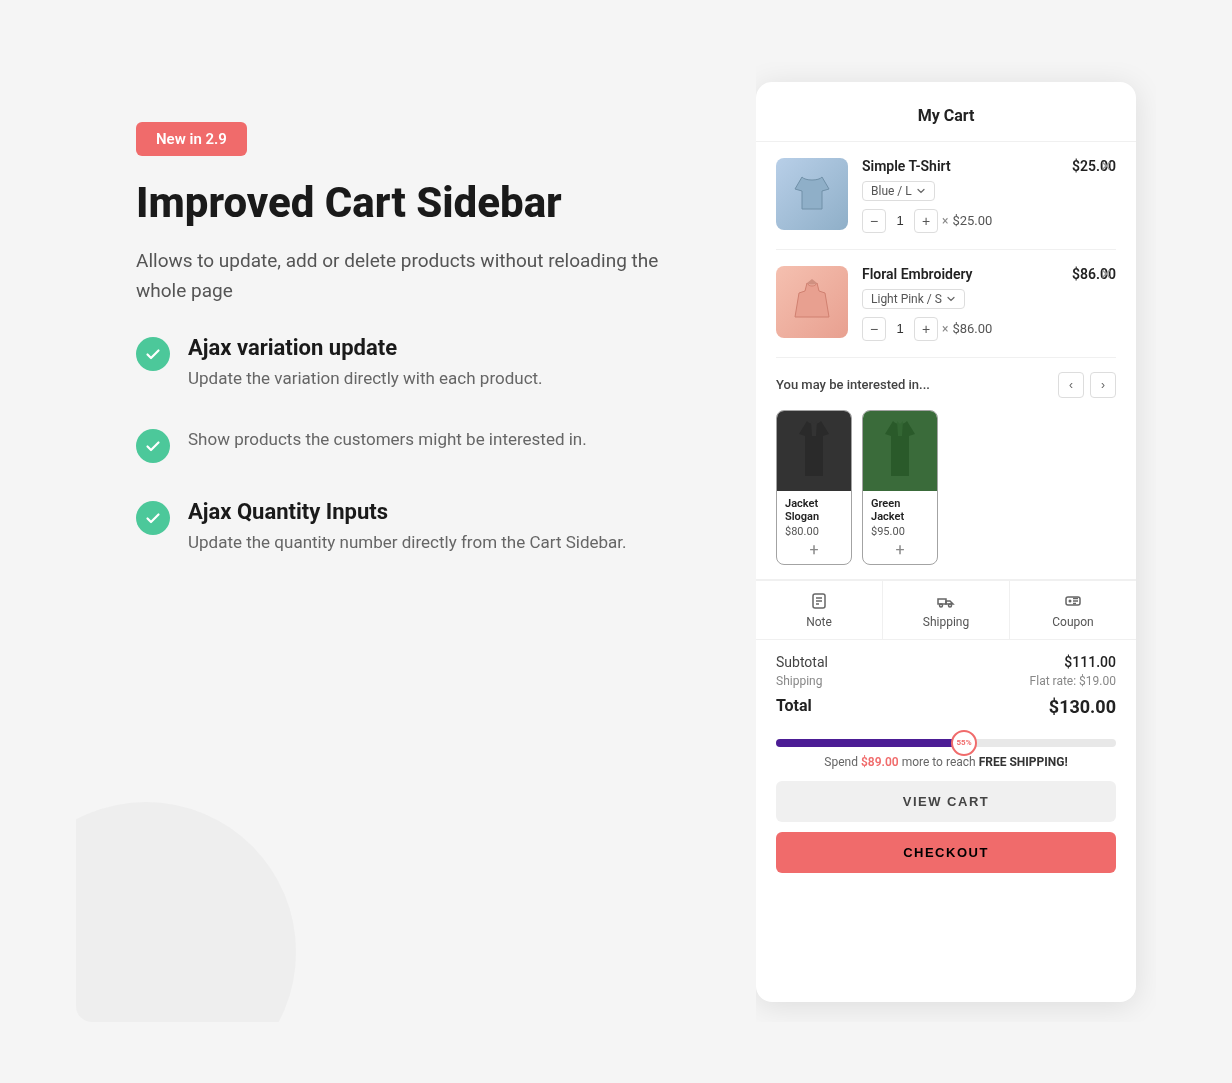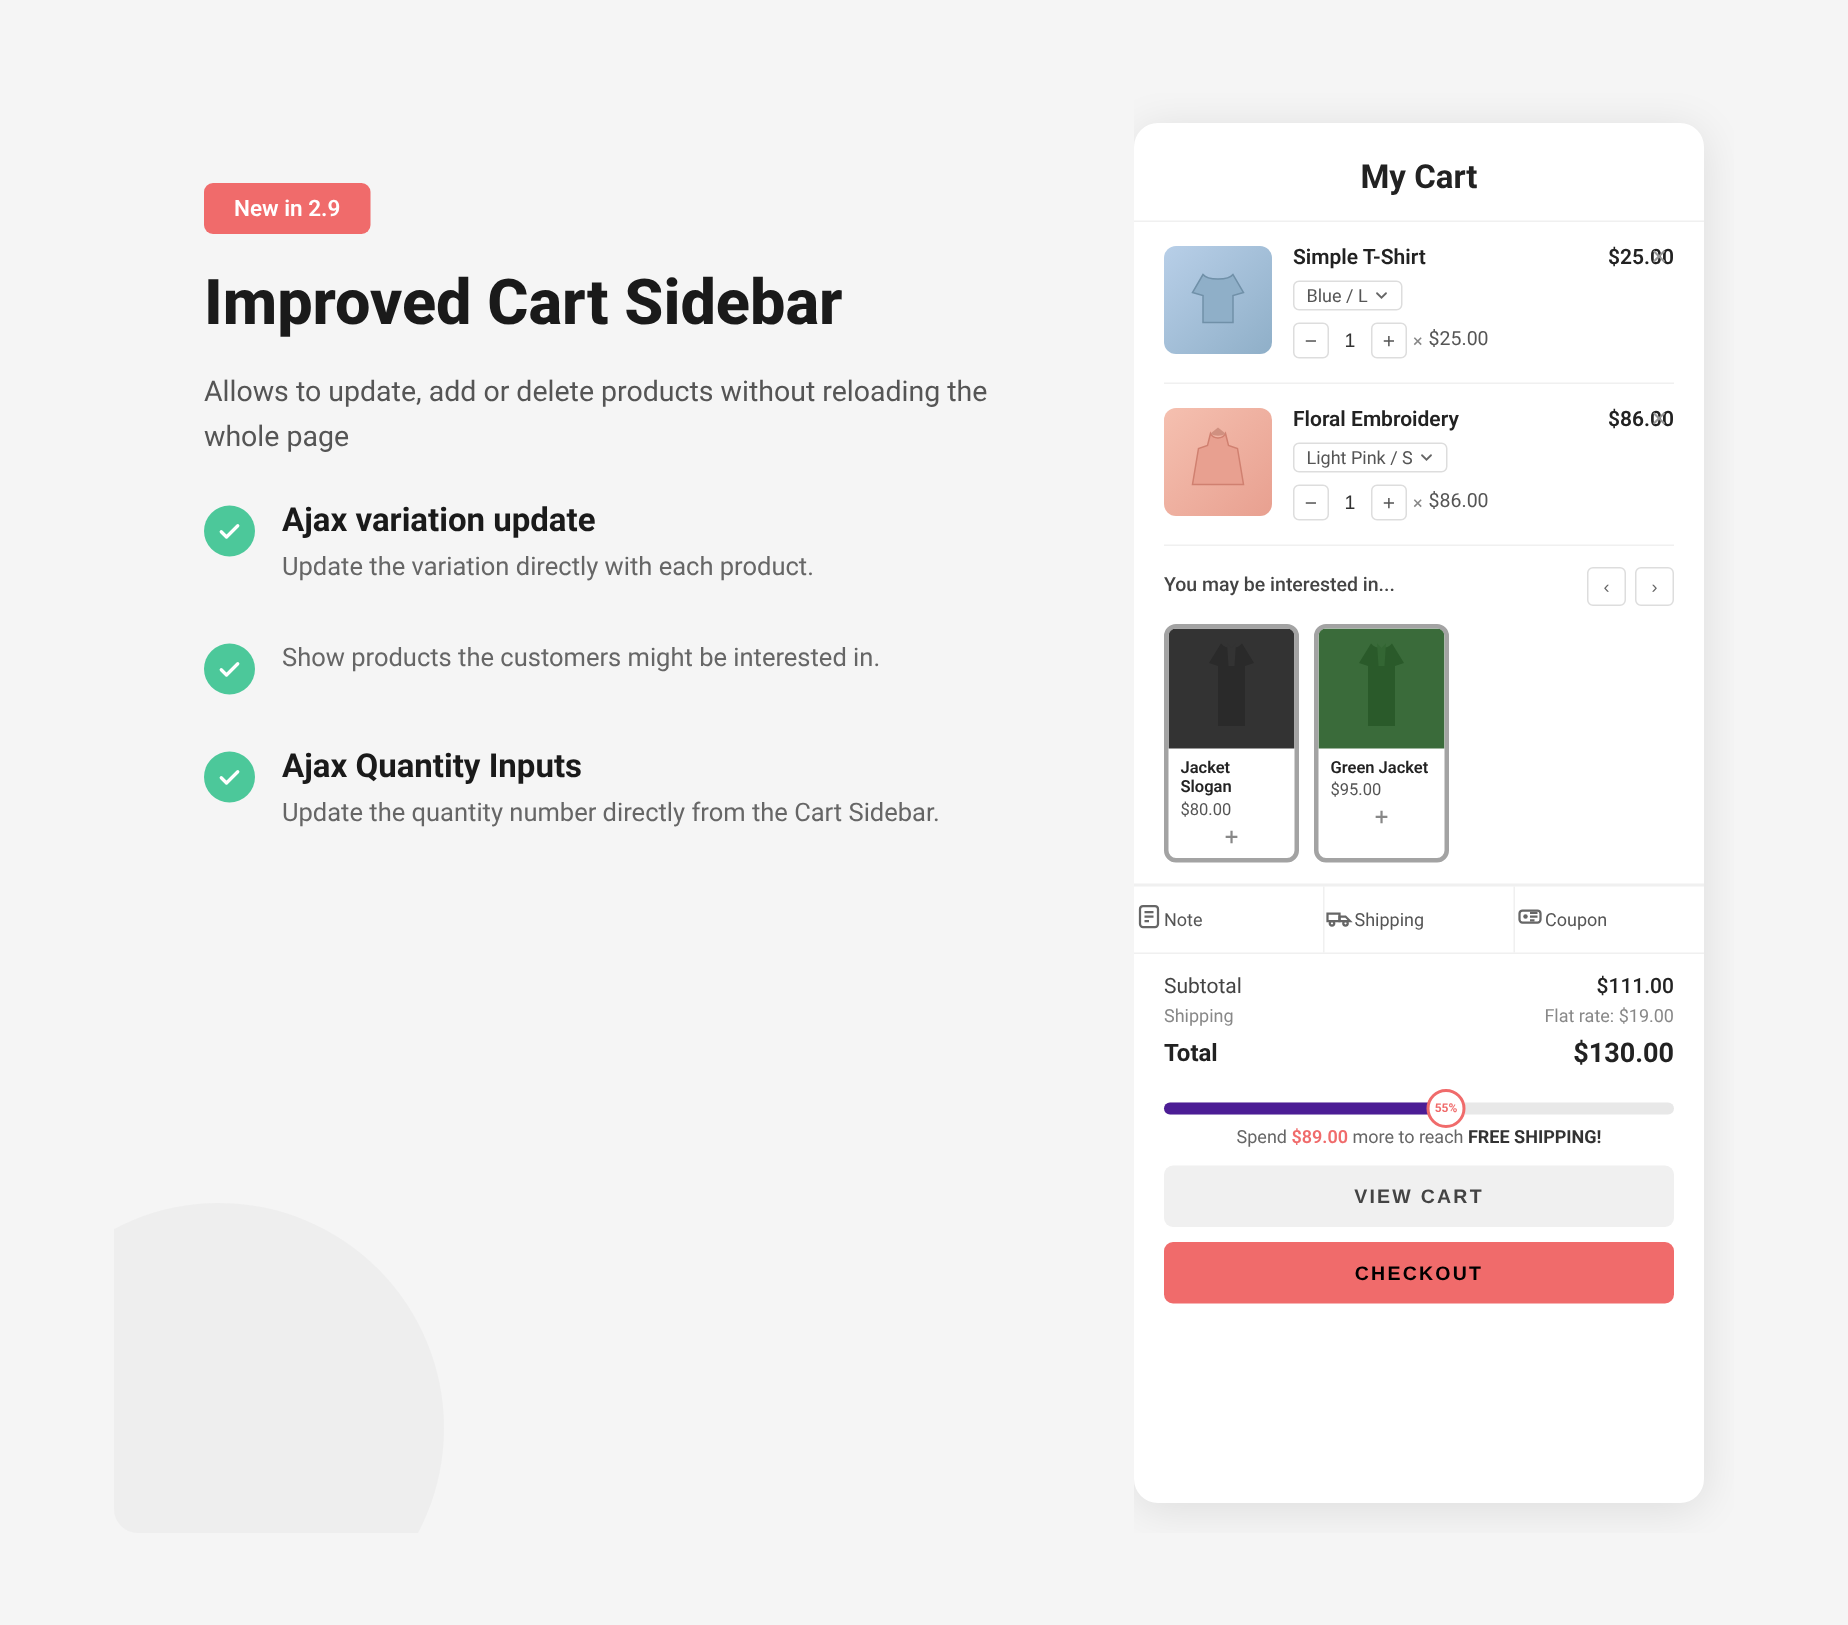--- a/index.html
+++ b/index.html
@@ -101,21 +101,21 @@
       border-radius: 16px;
       margin: 20px 20px 20px 0;
       box-shadow: 0 4px 30px rgba(0,0,0,0.10);
       display: flex;
       flex-direction: column;
       overflow: hidden;
     }
     .cart-header {
       text-align: center;
       padding: 24px 20px 16px;
-      font-size: 22px;
+      font-size: 16px;
       font-weight: 700;
       color: #222;
       border-bottom: 1px solid #f0f0f0;
     }
     .cart-items {
       padding: 0 20px;
     }
     .cart-item {
       display: flex;
       align-items: flex-start;
@@ -251,22 +251,22 @@
       justify-content: center;
       cursor: pointer;
       font-size: 12px;
       color: #666;
     }
     .cross-sell-items {
       display: flex;
       gap: 10px;
     }
     .cs-item {
-      width: 90px;
-      border: 3px solid #a3a3a3;
+      width: 76px;
+      border: 1px solid #a3a3a3;
       border-radius: 8px;
       overflow: hidden;
       flex-shrink: 0;
     }
     .cs-image {
       width: 100%;
       height: 80px;
       display: flex;
       align-items: center;
       justify-content: center;
@@ -301,21 +301,21 @@
     }
     
     .cart-tabs {
       display: flex;
       border-bottom: 1px solid #f0f0f0;
       border-top: 1px solid #f0f0f0;
     }
     .cart-tab {
       flex: 1;
       display: flex;
-      flex-direction: row;
+      flex-direction: column;
       align-items: center;
       padding: 10px 0;
       border-right: 1px solid #f0f0f0;
       cursor: pointer;
     }
     .cart-tab:last-child { border-right: none; }
     .cart-tab svg {
       width: 20px;
       height: 20px;
       margin-bottom: 4px;

